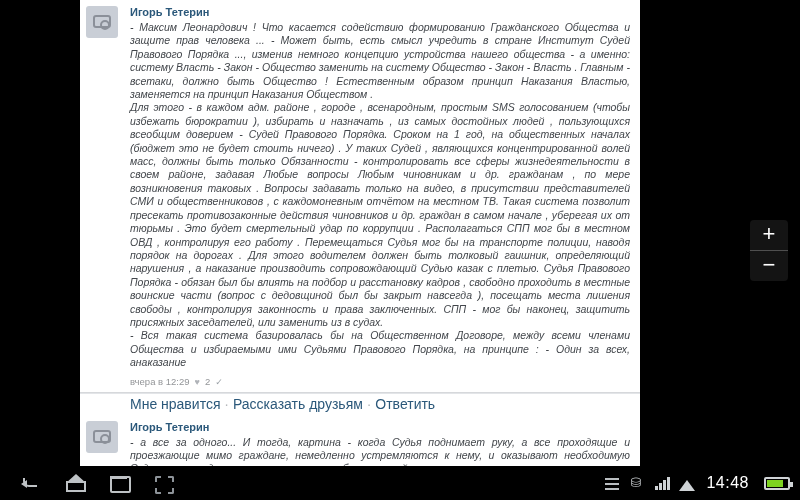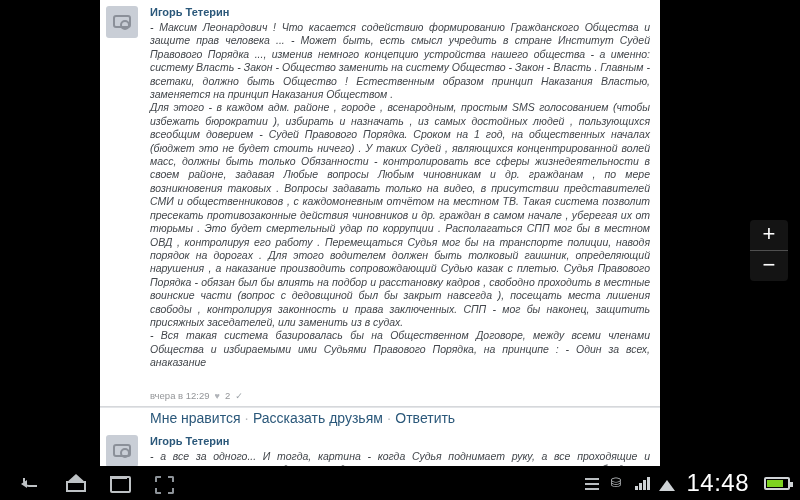--- a/index.html
+++ b/index.html
@@ -13,21 +13,21 @@
   #screen {
     position: relative;
     width: 800px; height: 500px;
     background: #000;
     overflow: hidden;
   }
 
   
   #content {
     position: absolute;
-    left: 100px; top: 0;
+    left: 80px; top: 0;
     width: 560px; height: 466px;
     background: #edeef0;
     overflow: hidden;
   }
 
   
   #gutter {
     position: absolute;
     left: 0; top: 0;
     width: 96px; height: 466px;
@@ -82,21 +82,21 @@
   .body {
     color: #42464b;
     font-size: 10.5px;
     line-height: 13.4px;
     text-align: justify;
     white-space: pre-wrap;
     word-wrap: break-word;
     font-style: italic;
   }
   .meta {
-    margin-top: 20px;
+    margin-top: 6px;
     font-size: 9.5px;
     color: #939598;
     line-height: 12px;
     display: flex;
     align-items: center;
     gap: 5px;
   }
   .meta .time { color: #939598; }
   .heart {
     color: #b0b3b8;
@@ -254,21 +254,21 @@
   .ic-usb { color: #cfd3d6; font-size: 13px; line-height: 16px; }
   .ic-wifi {
     width: 0; height: 0;
     border-left: 8px solid transparent;
     border-right: 8px solid transparent;
     border-bottom: 11px solid #cfd3d6;
     margin-top: 4px;
   }
   #clock {
     color: #fff;
-    font-size: 24px;
+    font-size: 16px;
     letter-spacing: 0.5px;
     font-family: "Liberation Sans", sans-serif;
     padding: 0 6px 0 2px;
   }
   .battery {
     width: 26px; height: 13px;
     border: 2px solid #cfd3d6;
     border-radius: 2px;
     position: relative;
   }

